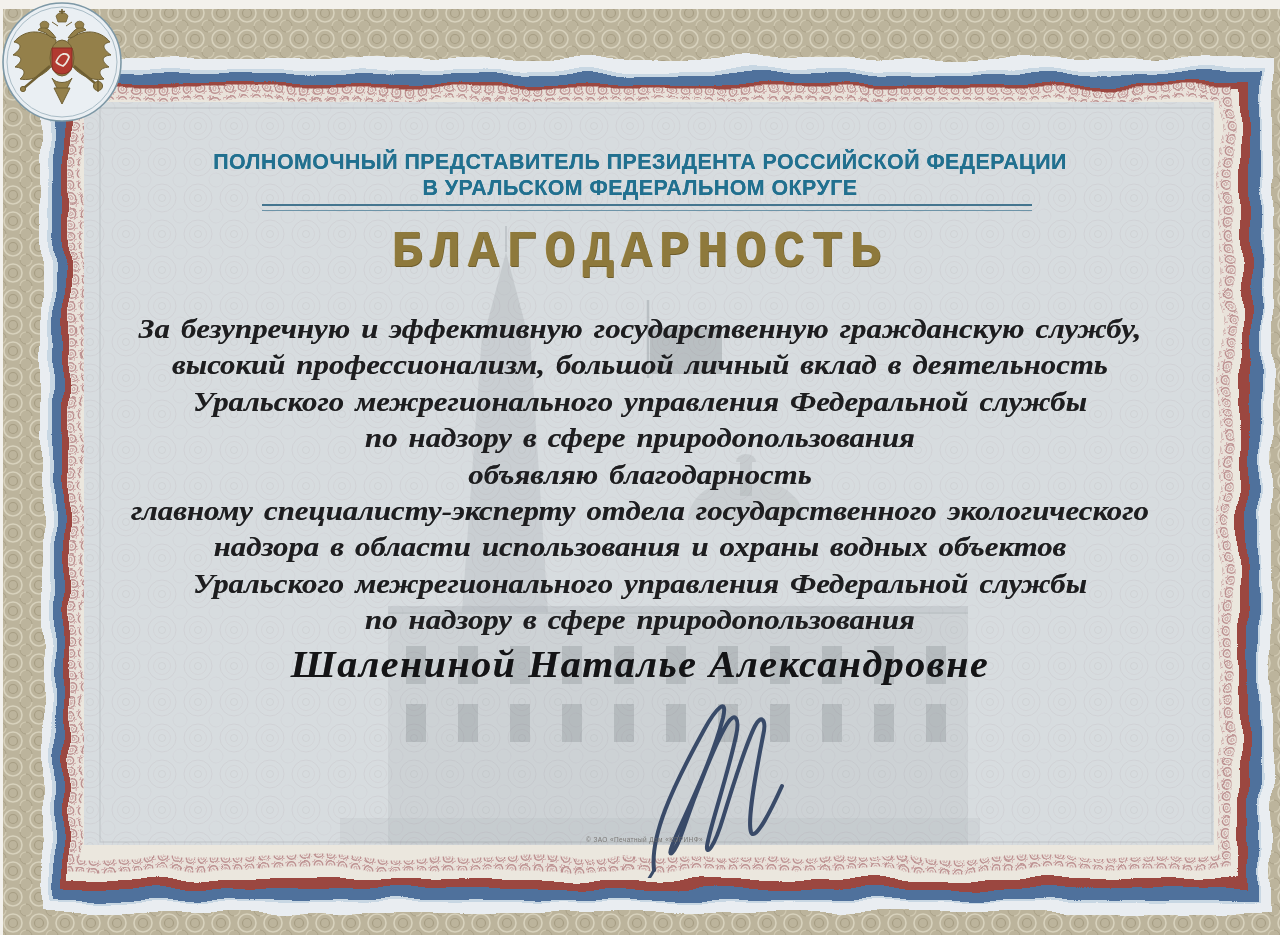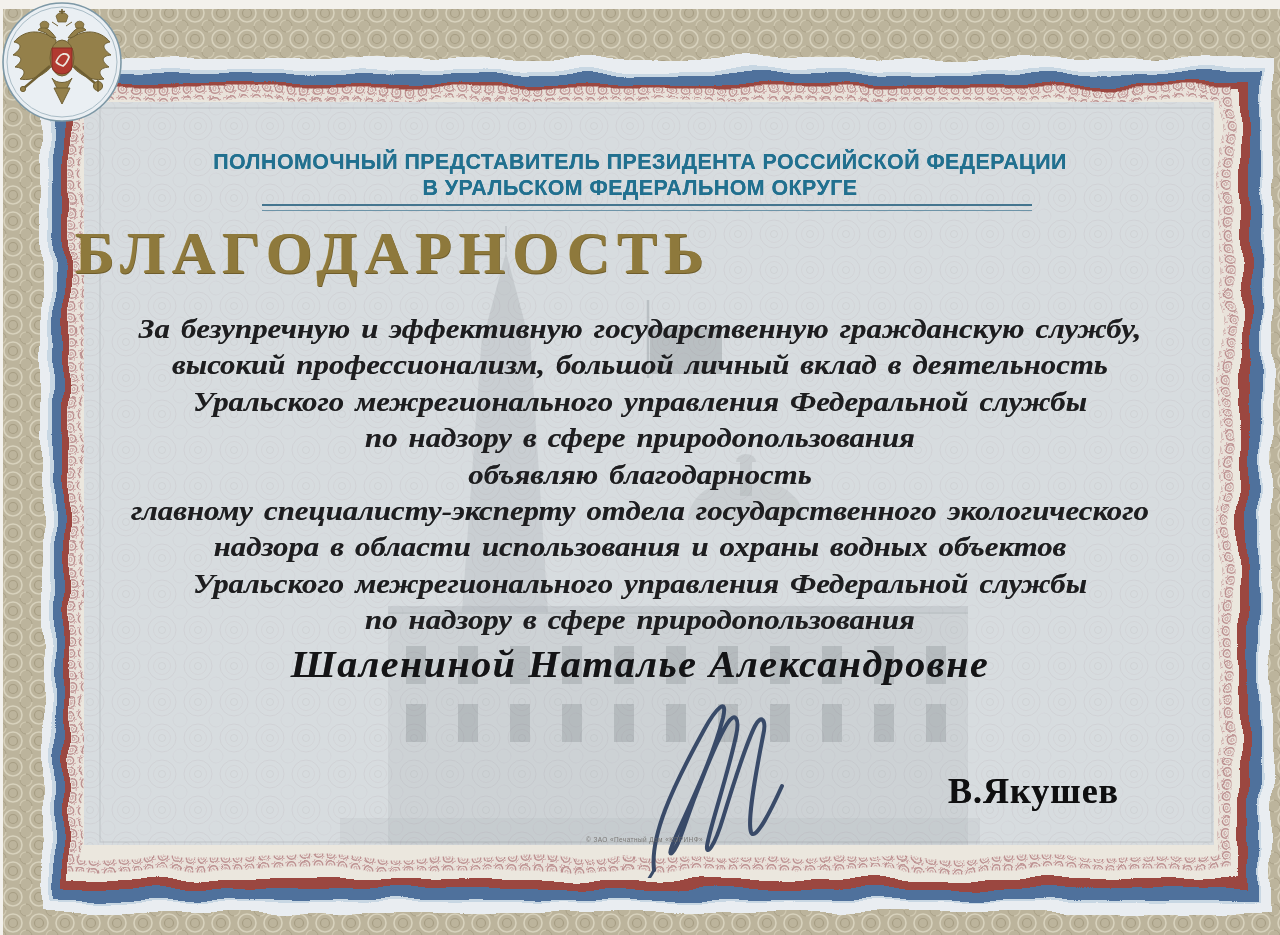--- a/index.html
+++ b/index.html
@@ -18,23 +18,23 @@
     font-family:"Liberation Sans", sans-serif;
     font-weight:bold;font-size:22.5px;line-height:26px;letter-spacing:.5px;
     transform:scaleX(.95);transform-origin:50% 50%;
     text-shadow:0 0 .5px #2b7795;
   }
   .rule{
     position:absolute;left:262px;top:204px;width:770px;height:4px;
     border-top:2.5px solid #44758f;border-bottom:1.5px solid #6d94a8;
   }
   .cert-title{
-    position:absolute;left:75px;top:221px;width:1130px;text-align:left;
-    font-family:Liberation Serif, serif;font-weight:bold;
-    font-size:60px;line-height:64px;letter-spacing:7px;color:#8e793c;
+    position:absolute;left:75px;top:221px;width:1130px;text-align:center;
+    font-family:Liberation Mono, monospace;font-weight:bold;
+    font-size:52px;line-height:64px;letter-spacing:7px;color:#8e793c;
     text-shadow:.5px .5px 0 #6f5d2c, -0.5px -0.5px 0 #a8924f;
   }
   .body-text{
     position:absolute;left:75px;top:311px;width:1130px;text-align:center;
     font-style:italic;font-weight:700;font-size:28px;line-height:36.4px;
     color:#1d1d1f;word-spacing:3px;
     transform:scaleX(1.1);transform-origin:50% 0;
     text-shadow:0 0 .6px rgba(20,20,20,.55);
   }
   .recipient{
@@ -220,17 +220,16 @@
 
   <div class="signature-wrap">
     <svg width="280" height="200" viewBox="0 0 280 200">
       <g fill="none" stroke="#2d3f60" stroke-width="4" stroke-linecap="round" opacity=".92">
         <path d="M62,192 C58,158 80,110 112,52 C124,30 136,18 131,40 C118,90 88,146 80,168 C75,181 82,178 91,152 C104,114 124,64 135,46 C143,33 148,40 144,58 C135,100 117,152 115,168 C114,178 122,170 131,140 C142,104 156,62 163,48 C169,36 175,41 171,58 C164,94 155,142 159,154 C163,165 180,130 190,108"></path>
         <path d="M62,192 C60,196 58,199 56,202" stroke-width="3"></path>
       </g>
     </svg>
   </div>
 
-  <div class="signer">В.Якушев</div>
 
   <div class="imprint">© ЗАО «Печатный Дом «КОРИНФ»</div>
 
 </div>
 
 </body></html>

